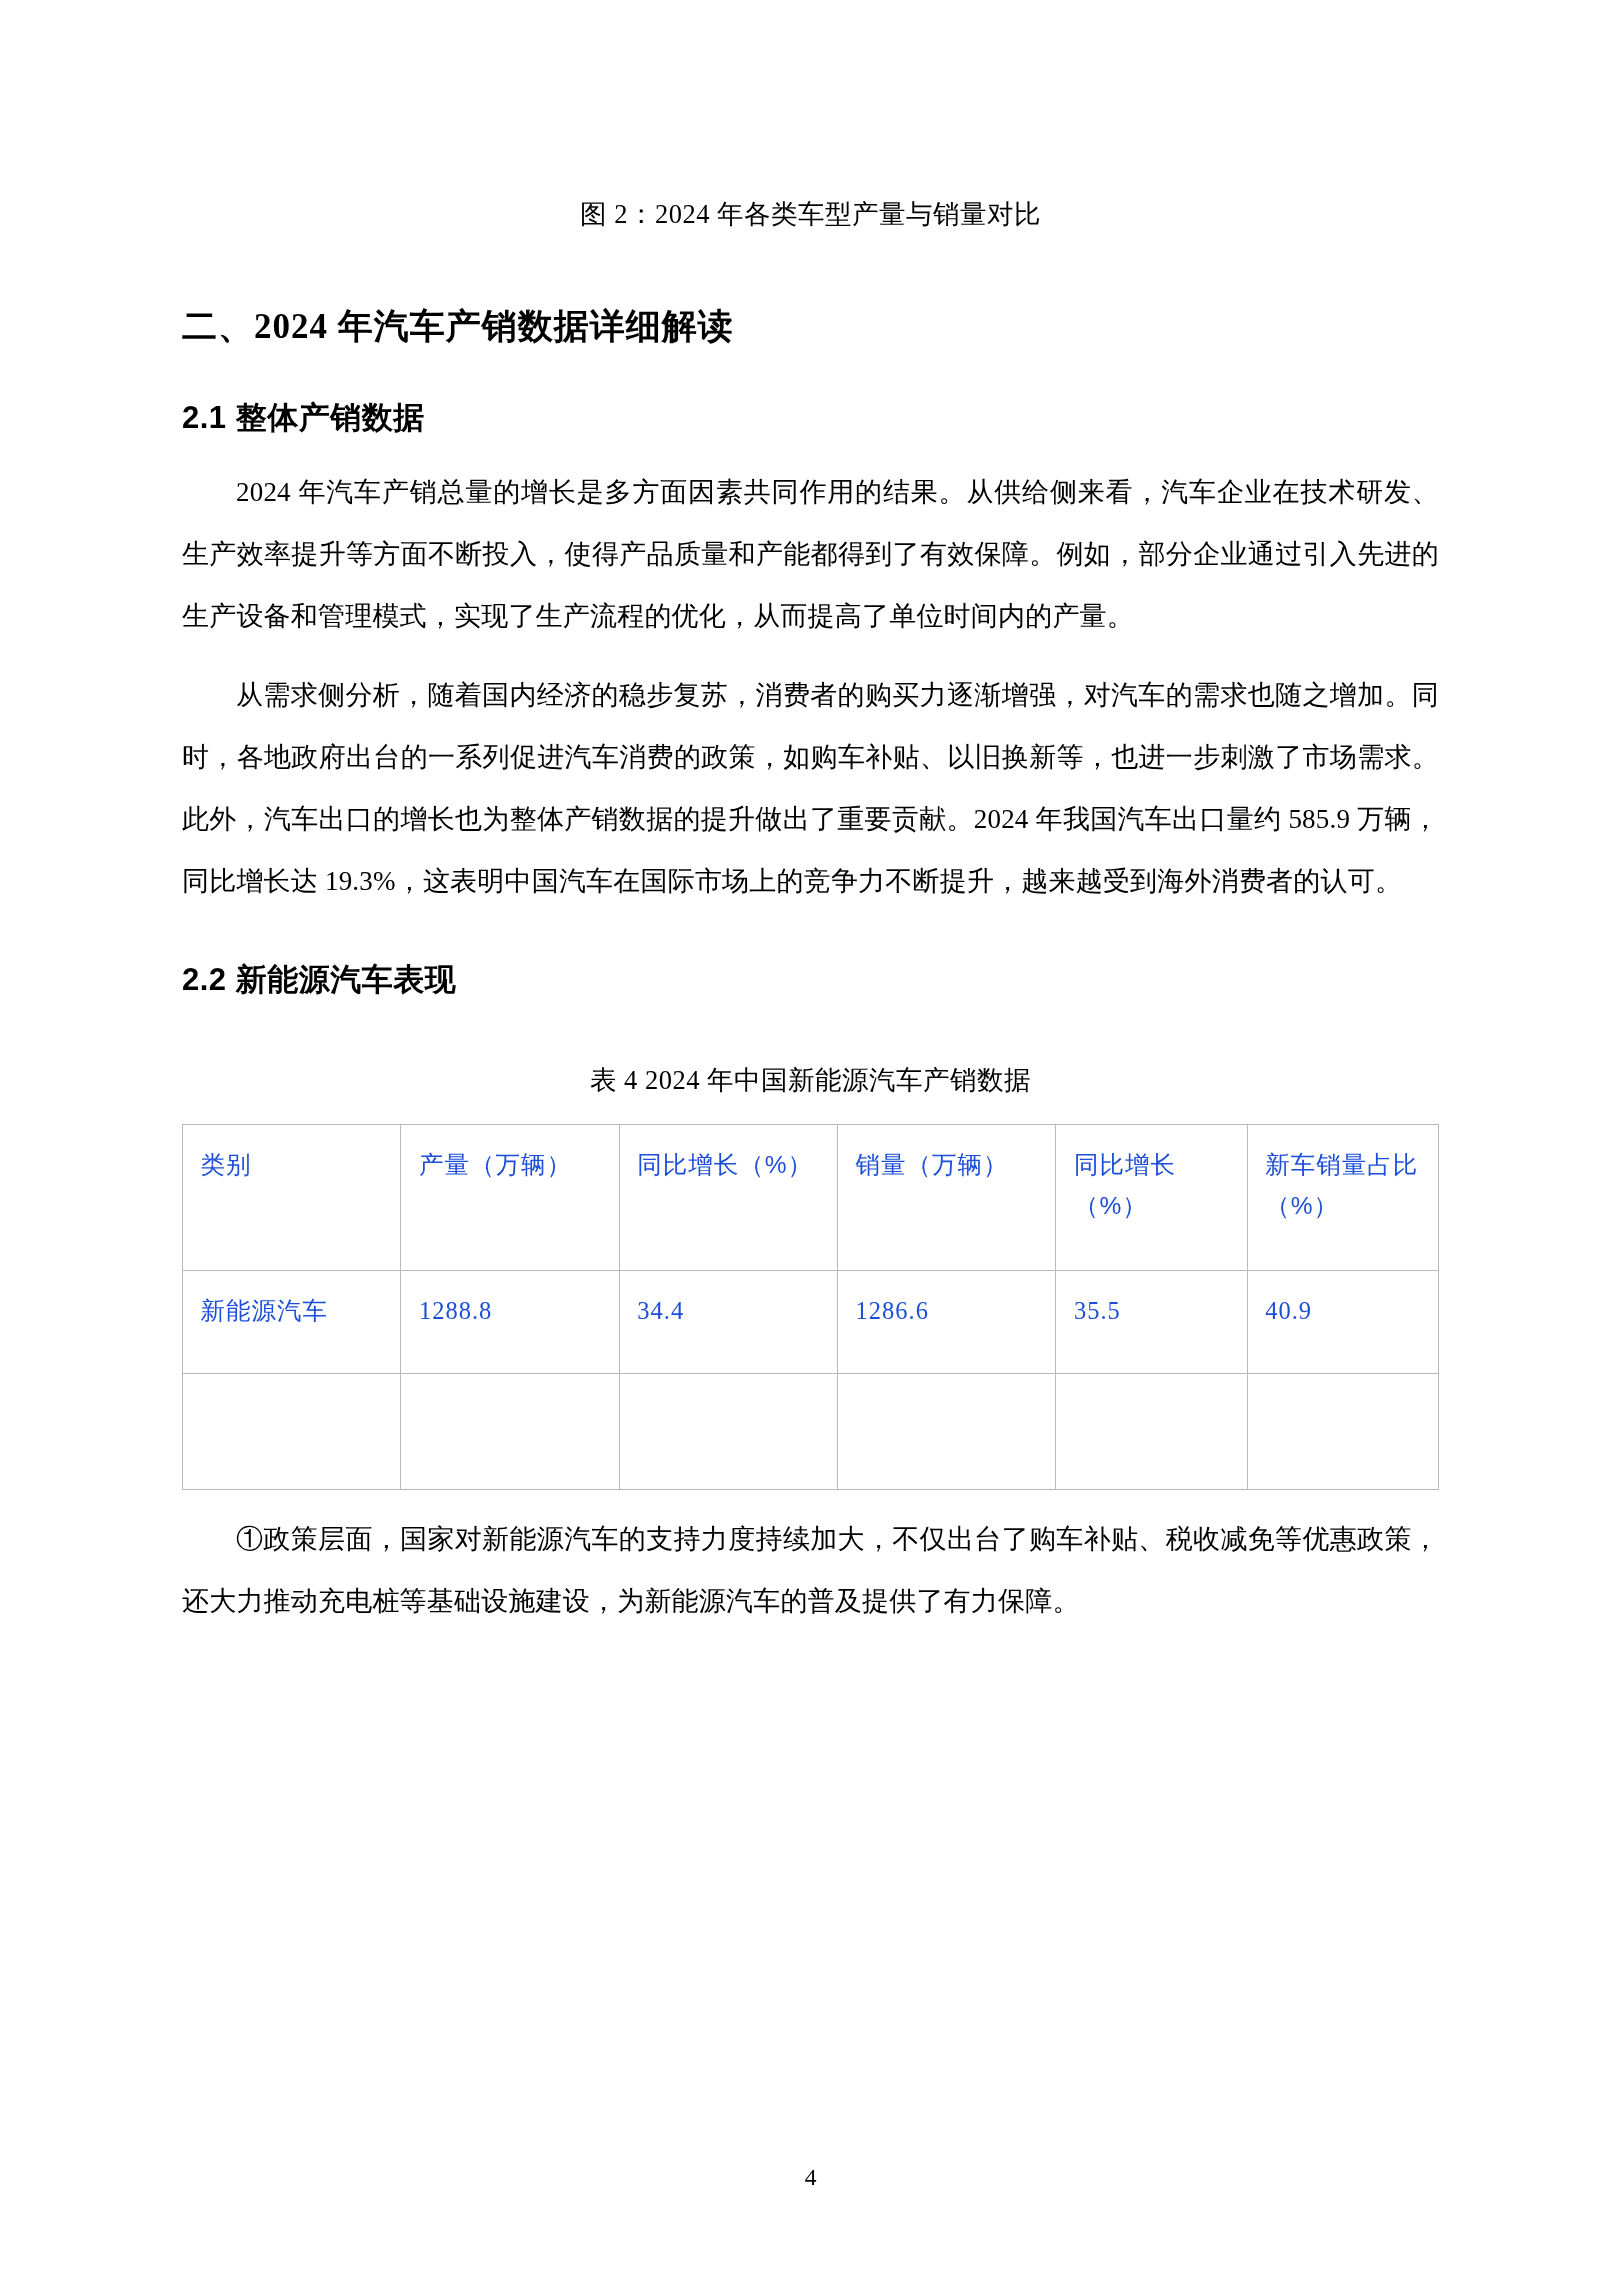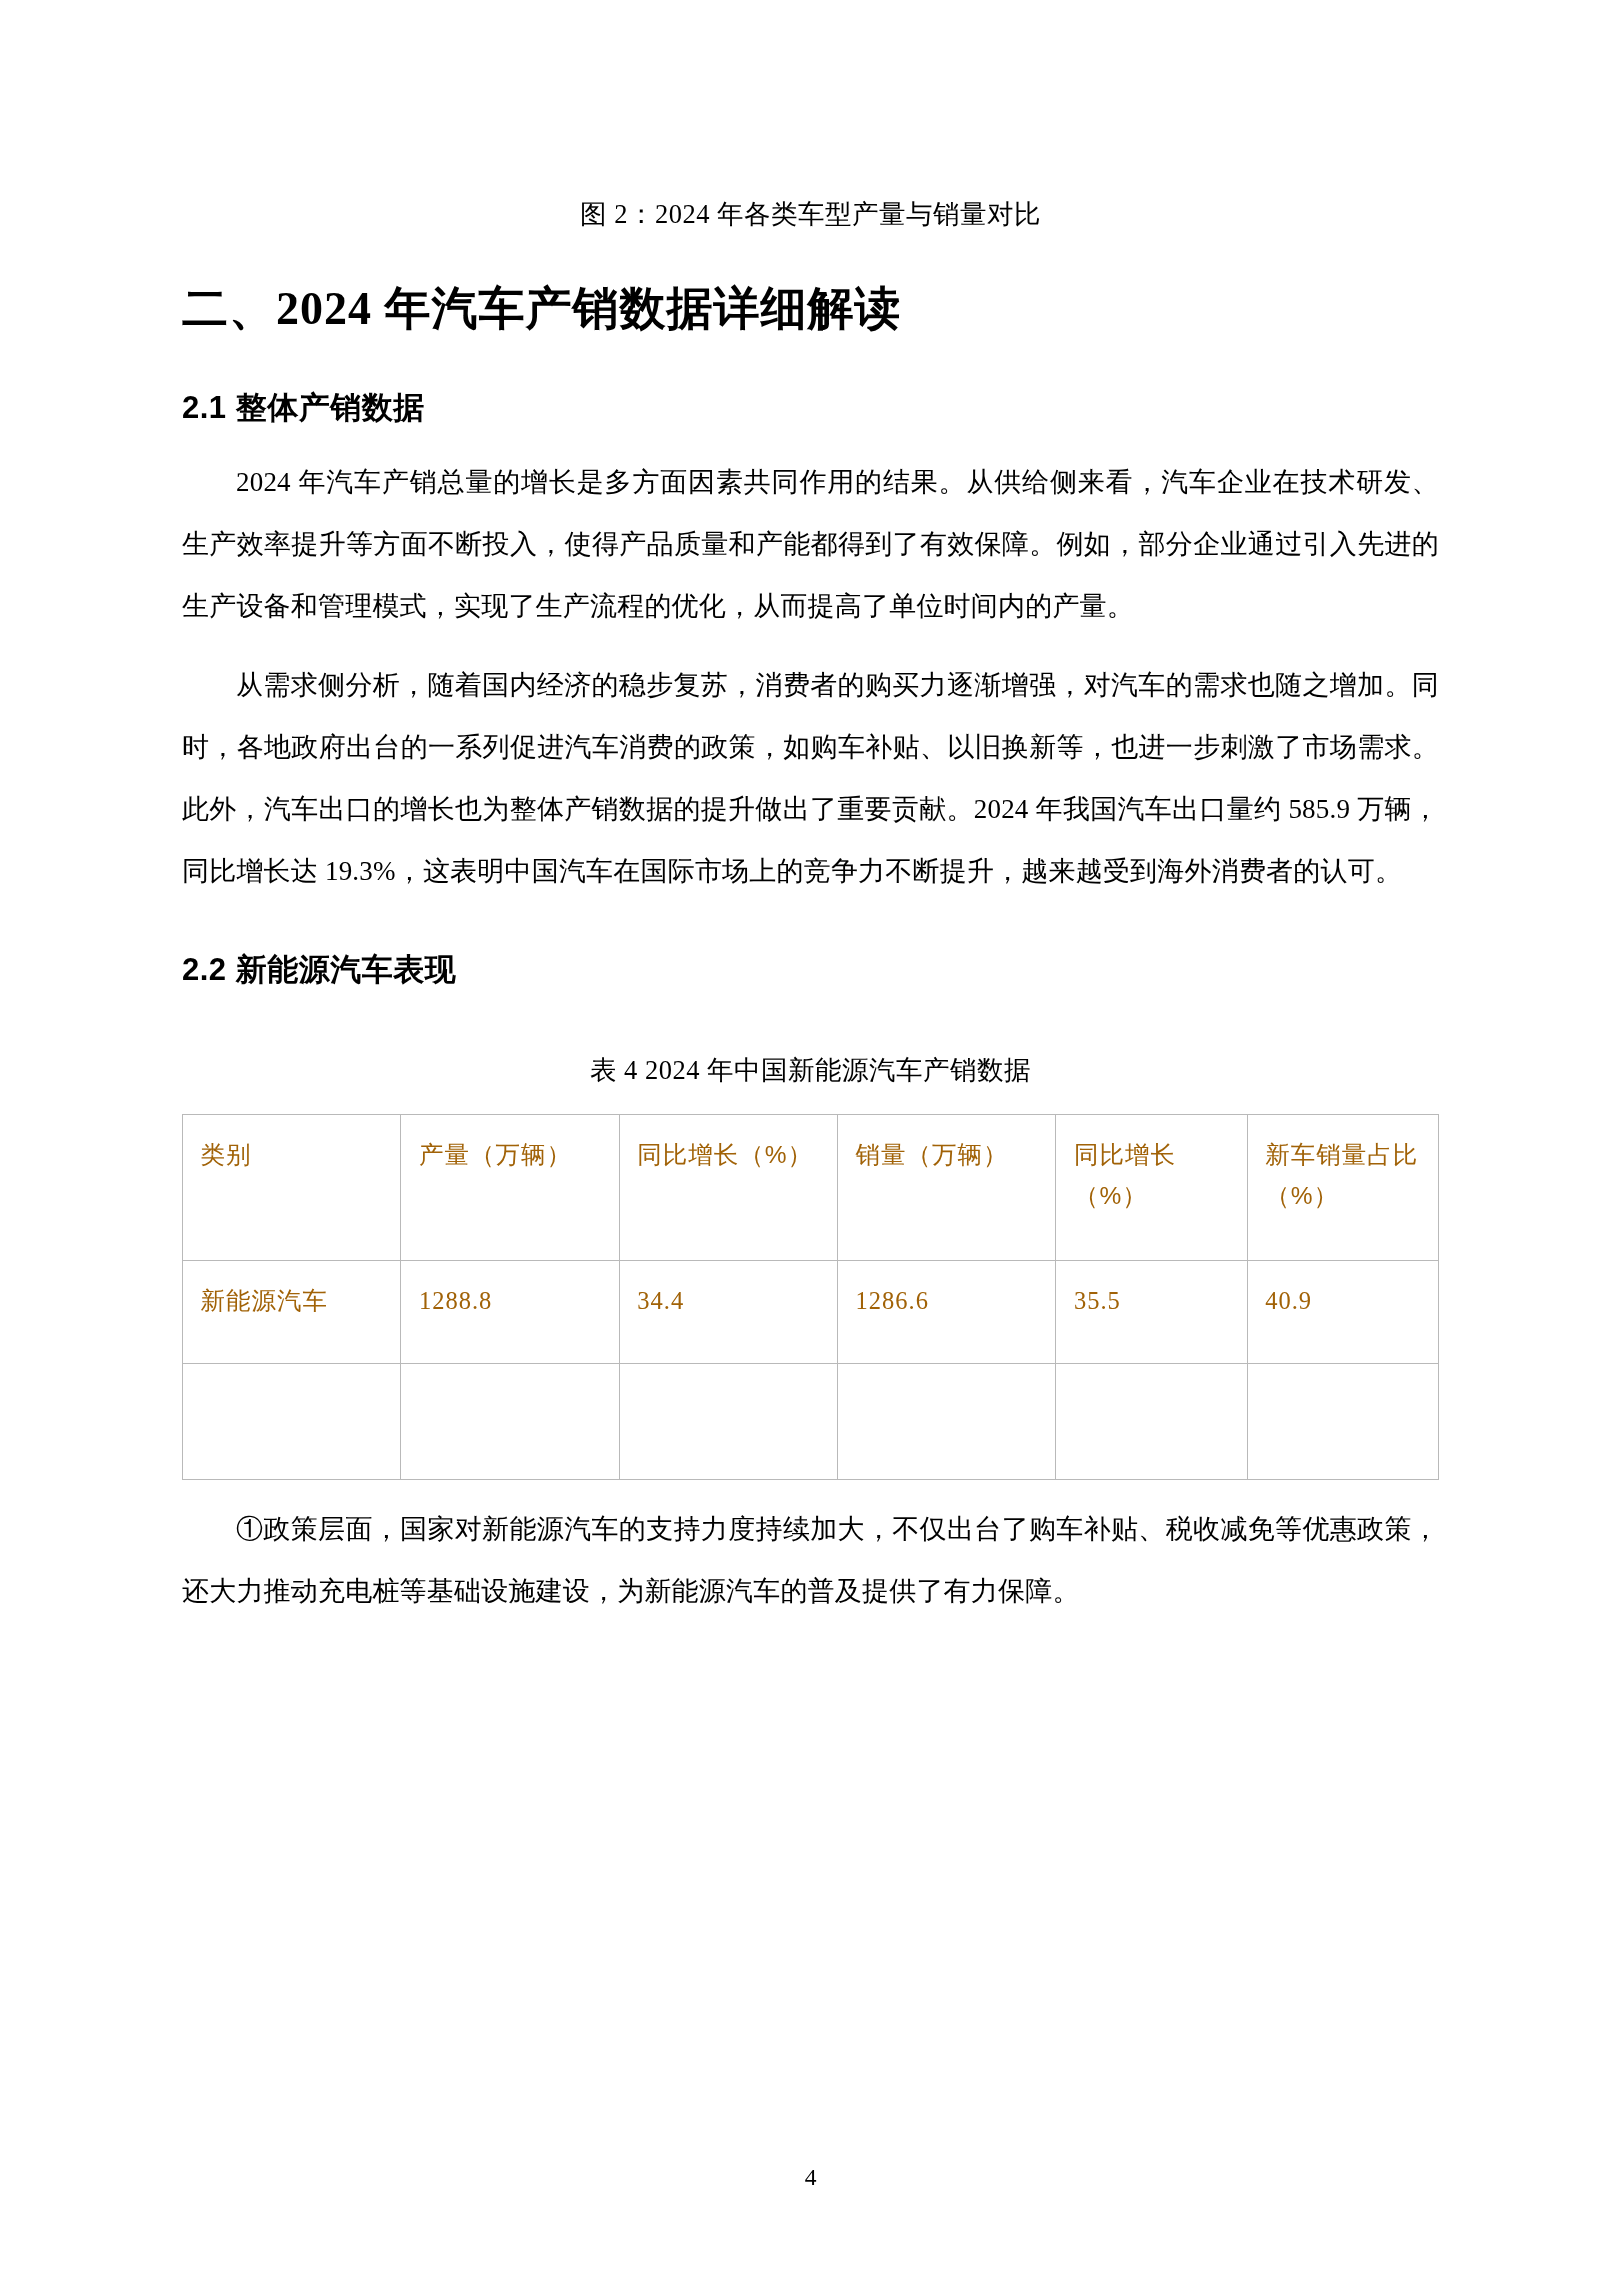--- a/index.html
+++ b/index.html
@@ -20,23 +20,23 @@
     padding: 147px 182px 0 182px;
   }
   .fig-caption {
     text-align: center;
     font-size: 26.5px;
     letter-spacing: 0.5px;
     margin: 49px 0 0 0;
     font-family: "Liberation Serif", serif;
   }
   h1.section-title {
-    font-size: 46px;
+    font-size: 35px;
     font-weight: bold;
-    margin: 46px 0 0 0;
+    margin: 71px 0 0 0;
     letter-spacing: 1px;
     font-family: "Liberation Serif", serif;
   }
   h2.sub-title {
     font-size: 31px;
     font-weight: bold;
     margin: 47px 0 0 0;
     letter-spacing: 0.5px;
     font-family: "Liberation Sans", sans-serif;
   }
@@ -64,21 +64,21 @@
     font-family: "Liberation Sans", sans-serif;
     font-size: 24.5px;
     table-layout: fixed;
   }
   table.data-table td {
     border: 1px solid #b9b9b9;
     padding: 19.6px 15.7px 19.6px 17.6px;
     vertical-align: top;
     line-height: 41px;
     letter-spacing: 1px;
-    color: #a16207;
+    color: #1d4ed8;
   }
   table.data-table tr.header-row td {
     height: 106px;
   }
   table.data-table tr.data-row td {
     height: 63px;
     font-family: Liberation Serif, serif;
   }
   table.data-table tr.empty-row td {
     height: 76px;

